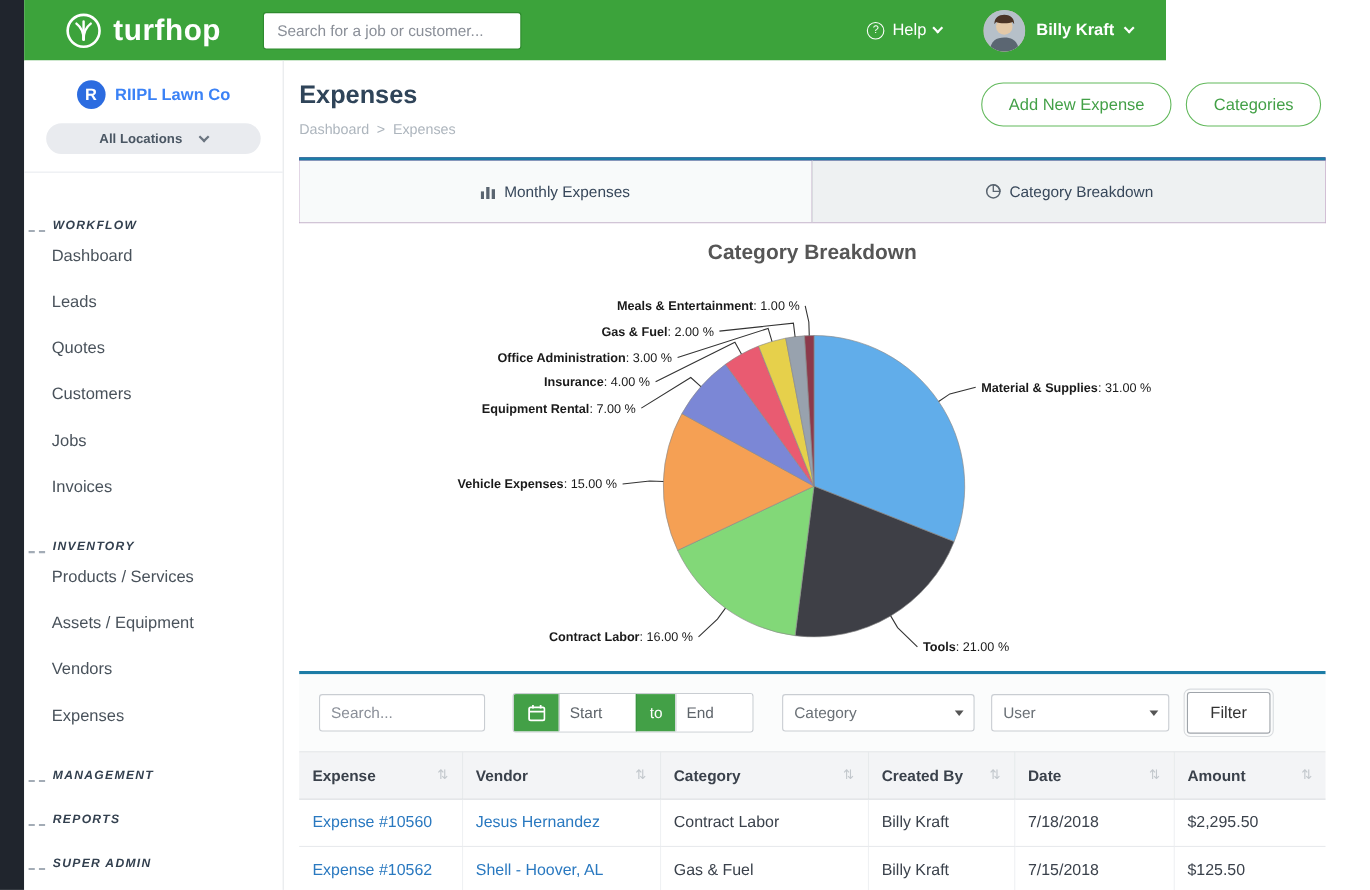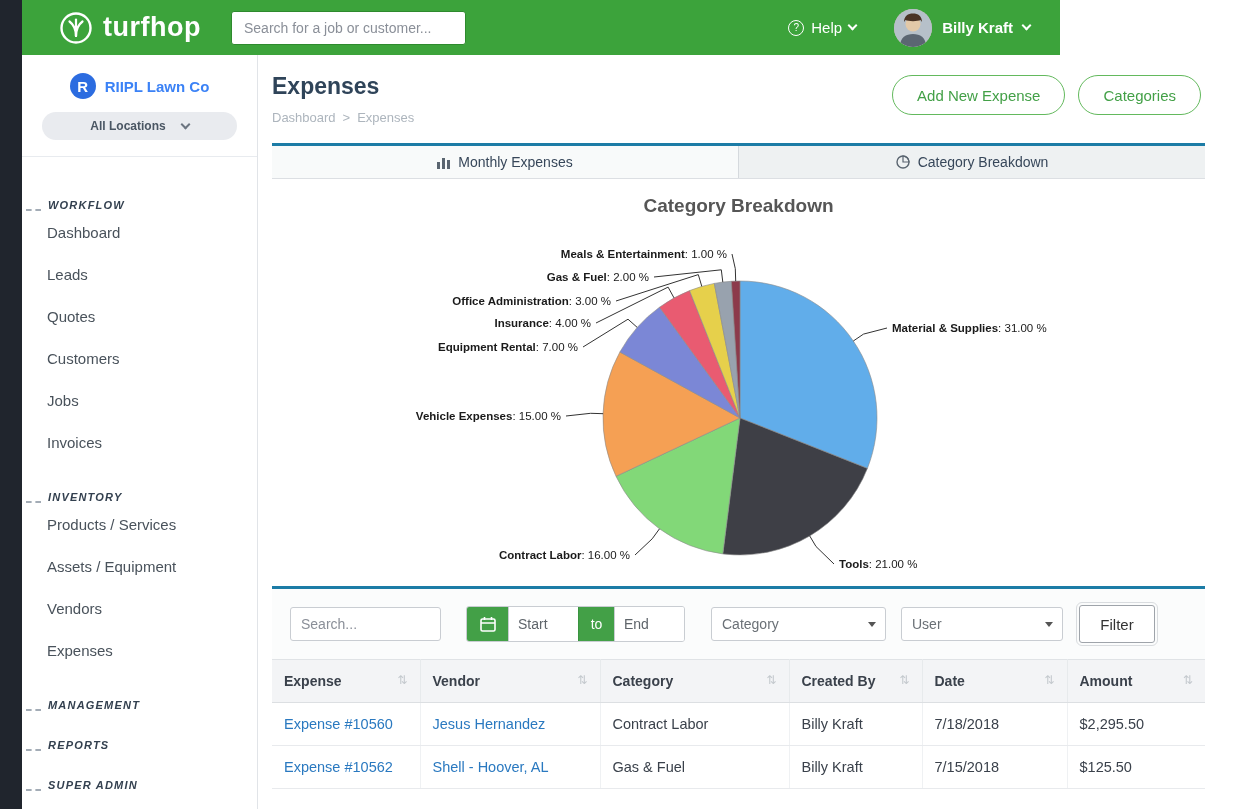--- a/index.html
+++ b/index.html
@@ -6,21 +6,21 @@
   html,body { width:1245px; height:809px; overflow:hidden; font-family:"Liberation Sans", sans-serif; background:#fff; }
 
   
   .left-strip { position:absolute; left:0; top:0; width:22px; height:809px; background:#20252D; }
 
   
   .topbar { position:absolute; left:22px; top:0; width:1038px; height:55px; background:#3CA33B;
             display:flex; align-items:center; padding:0 30px 0 36px; }
   .logo { display:flex; align-items:center; gap:9px; cursor:pointer; }
   .logo-text { color:#fff; font-size:27px; font-weight:bold; letter-spacing:.5px; }
-  .global-search { margin-left:30px; width:235px; height:34px; border:1px solid #2e8a2e; border-radius:3px;
+  .global-search { margin-left:38px; width:235px; height:34px; border:1px solid #2e8a2e; border-radius:3px;
                    padding:0 12px; font-size:14px; color:#333; background:#fff; }
   .global-search::placeholder { color:#8a8f98; }
   .top-right { margin-left:auto; display:flex; align-items:center; gap:38px; }
   .help { display:flex; align-items:center; gap:7px; color:#fff; font-size:15px; cursor:pointer; }
   .help-q { width:16px; height:16px; border:1.4px solid #fff; border-radius:50%; font-size:10px;
             display:flex; align-items:center; justify-content:center; }
   .user { display:flex; align-items:center; gap:10px; color:#fff; font-size:15px; font-weight:bold; cursor:pointer; }
   .avatar { width:38px; height:38px; border-radius:50%; overflow:hidden; display:block; background:#c9b8a4; }
   .chev { width:7px; height:7px; border-right:2px solid #fff; border-bottom:2px solid #fff;
           transform:rotate(45deg); margin-top:-4px; }
@@ -49,21 +49,21 @@
   .page-head { position:relative; height:88px; padding:18px 0 0 14px; }
   .page-title { font-size:23px; font-weight:bold; color:#2F4459; }
   .breadcrumb { margin-top:10px; font-size:13px; color:#ADB5BD; display:flex; gap:7px; }
   .crumb.link { cursor:pointer; }
   .actions { position:absolute; right:44px; top:20px; display:flex; gap:13px; }
   .pill-btn { height:40px; padding:0 24px; border-radius:20px; border:1px solid #63B95D; background:#fff;
               color:#43A047; font-size:15px; font-family:inherit; cursor:pointer; }
 
   .card { margin-left:14px; width:933px; }
   .tabbar { border-top:3px solid #1C7CA6; border-bottom:1px solid #DCDFE3; background:#701a75;
-            display:flex; height:36px;text-align:center; }
+            display:flex; height:60px;text-align:center; }
   .tab { flex:1; display:flex; align-items:center; justify-content:center; gap:8px; font-size:14px;
          color:#37475A; cursor:pointer; background:#F8FAFA; }
   .tab + .tab { border-left:1px solid #D5D9DD; background:#EEF1F2; }
 
   .chart-area { height:410px; border-bottom:3px solid #1C7CA6; background:#fff; text-align:center; }
   .chart-title { padding-top:16px; font-size:19px; font-weight:600; color:#565656; }
   #pie-svg { display:block; margin:4px auto 0; }
 
   
   .filter-row { height:70px; background:#FBFCFC; display:flex; align-items:center; padding-left:18px; }

